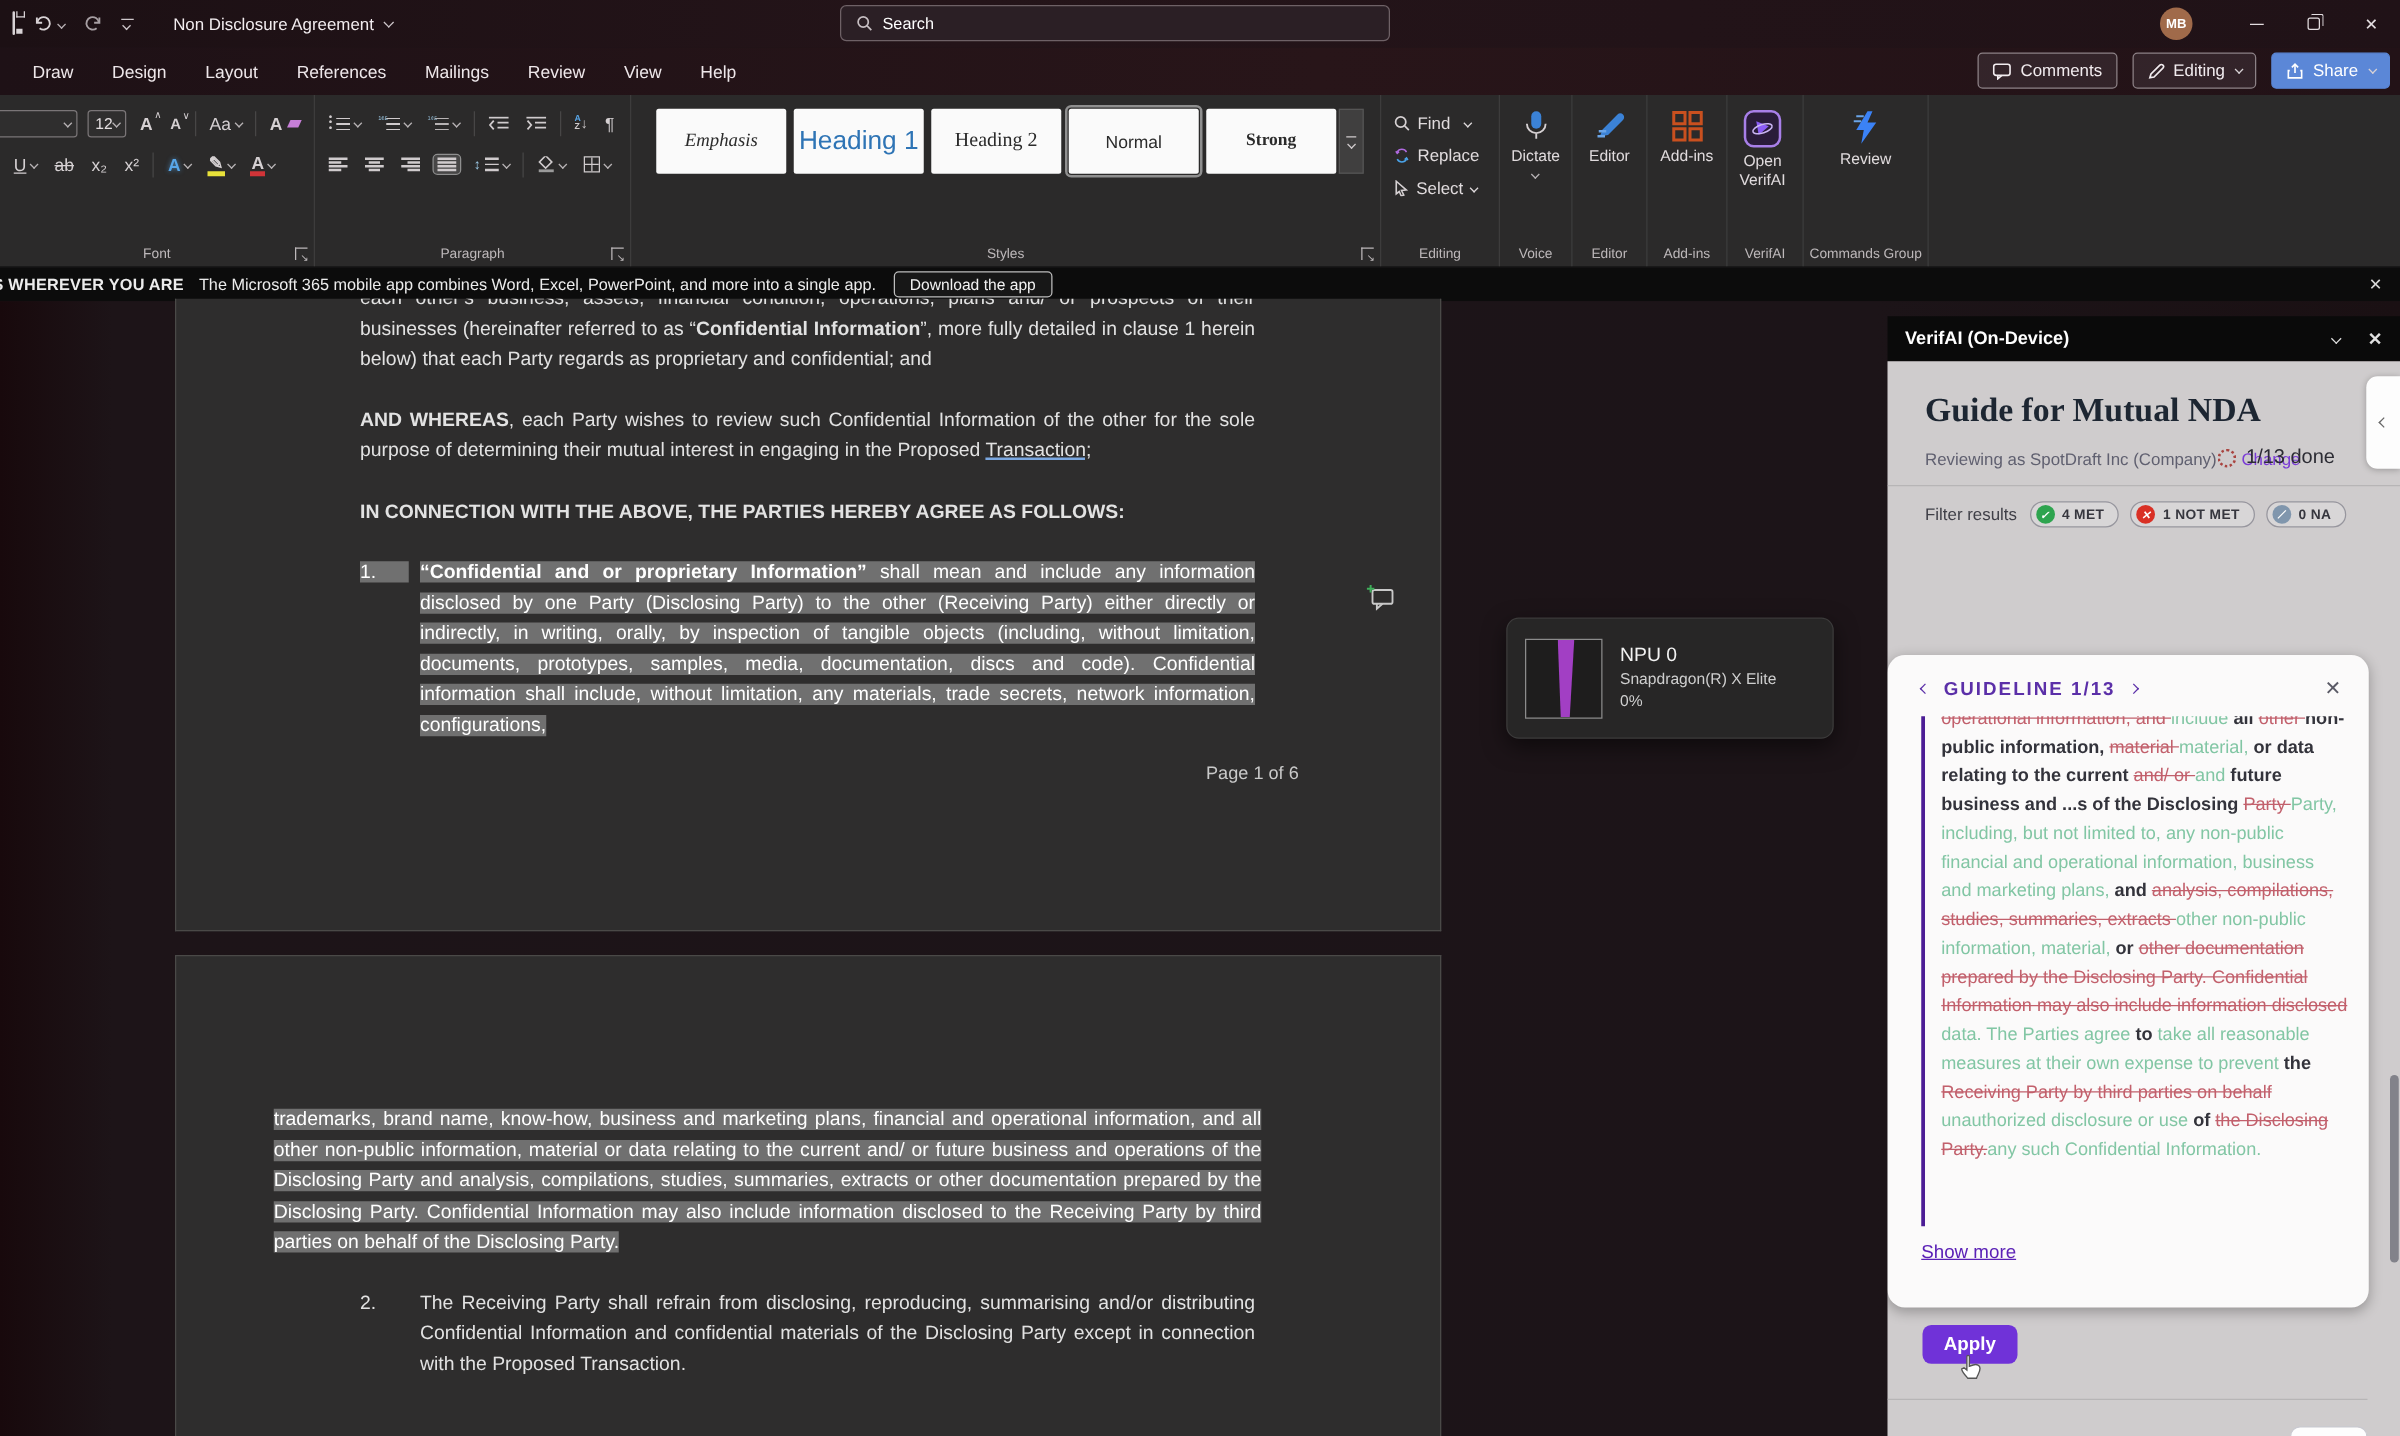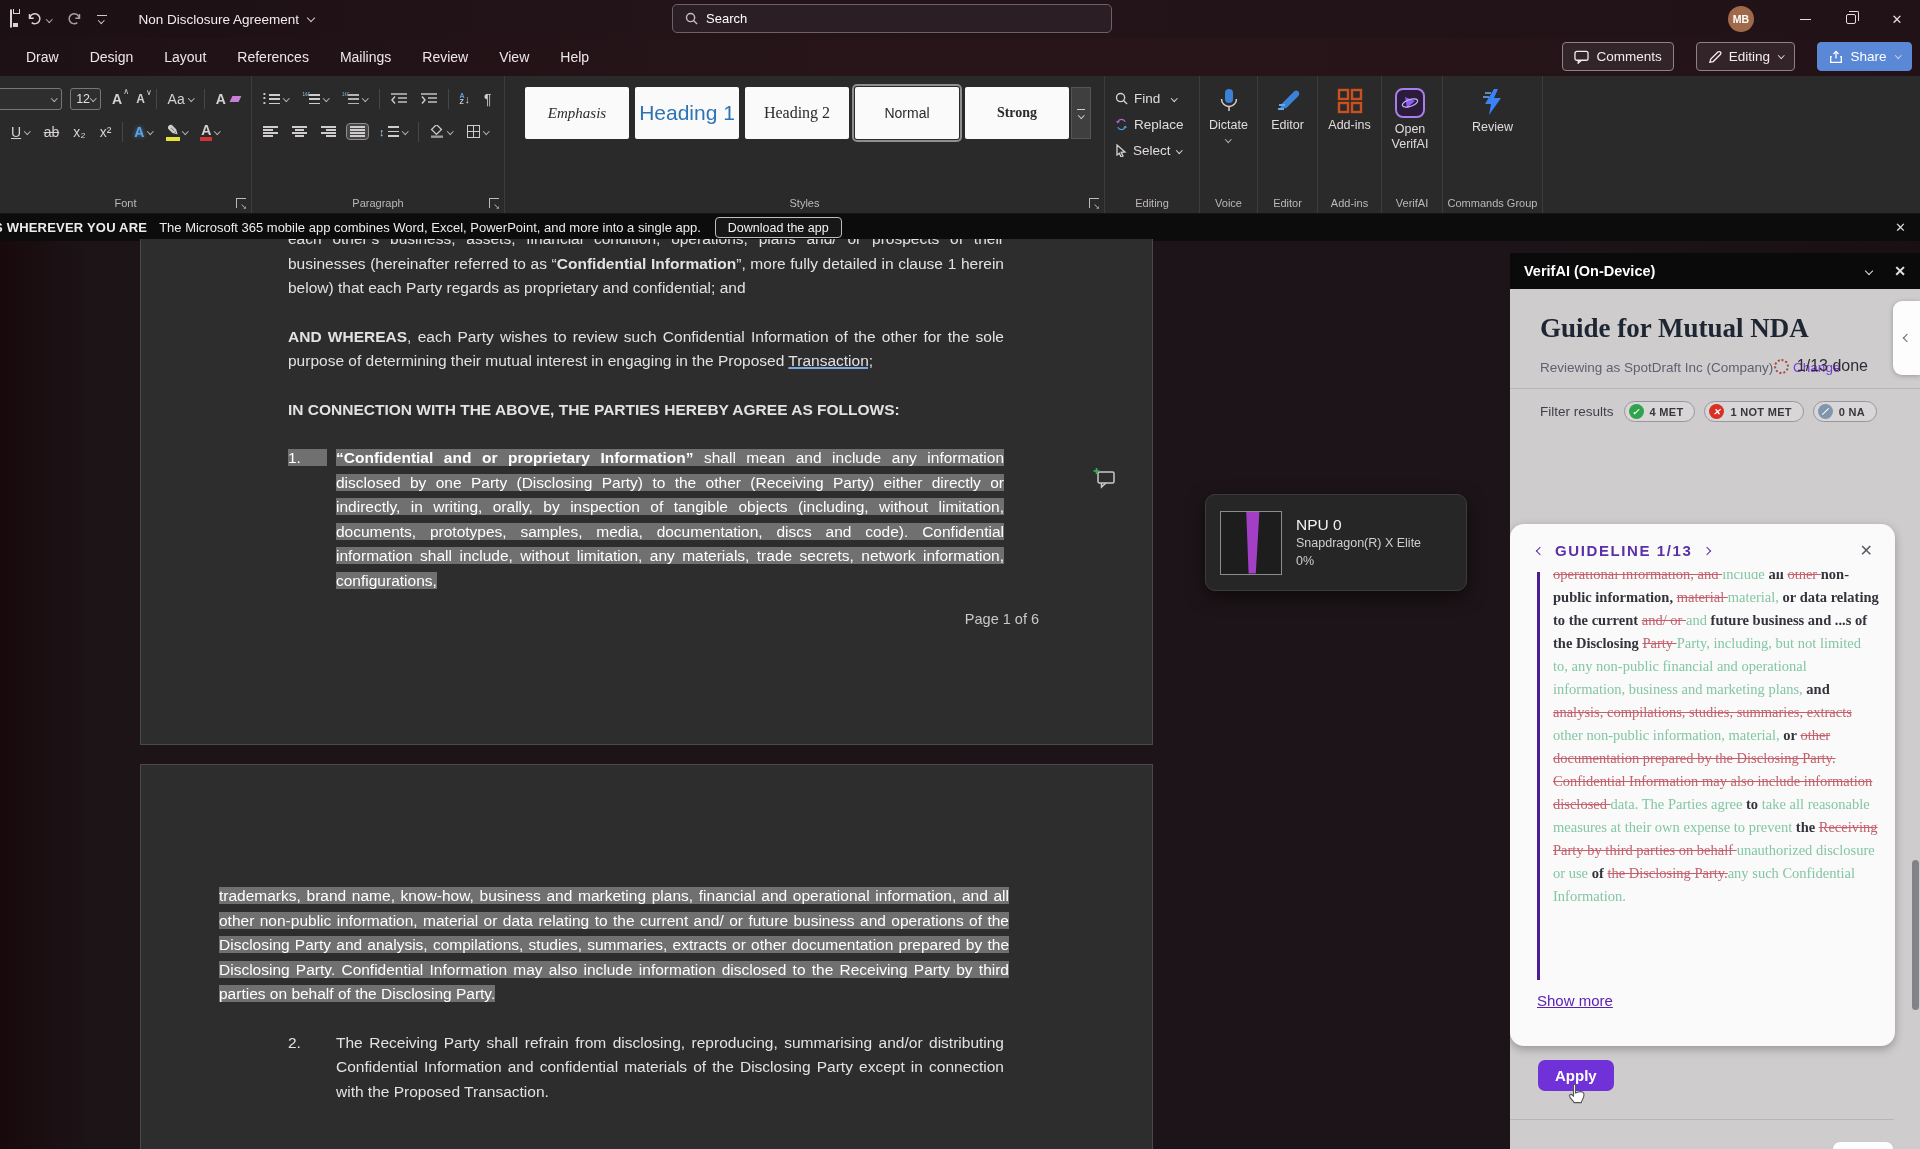--- a/index.html
+++ b/index.html
@@ -31,21 +31,21 @@
     display:flex;align-items:center;justify-content:center; margin-right:28px;}
   .winbtn{ width:46px; height:38px; display:flex; align-items:center; justify-content:center; color:#e3dde0; font-size:13px;}
   .icn-min{ width:11px; border-top:1.6px solid #e3dde0; }
   .icn-max{ width:10px; height:10px; border:1.4px solid #e3dde0; border-radius:2px; position:relative;}
   .icn-max::before{ content:""; position:absolute; left:2px; top:-4px; width:9px;height:9px; border-top:1.4px solid #e3dde0; border-right:1.4px solid #e3dde0; border-radius:0 2px 0 0;}
   
   .menubar{ position:absolute; left:0; top:38px; width:1920px; height:38px;
     background:linear-gradient(90deg,#1e1116,#281519 55%,#221217); display:flex; align-items:center;}
   .menubar ul{ list-style:none; display:flex; gap:31px; padding-left:26px; font-size:14px; color:#eee7ea;}
   .menubar li{ cursor:default; }
-  .mb-right{ position:absolute; right:8px; top:4px; display:flex; gap:22px; align-items:center;}
+  .mb-right{ position:absolute; right:8px; top:4px; display:flex; gap:12px; align-items:center;}
   .mbtn{ display:flex; align-items:center; gap:7px; height:29px; padding:0 11px; border:1px solid #8d8287;
     border-radius:4px; background:rgba(70,58,64,.45); font-size:13.5px; color:#f2ecef;}
   .mbtn svg{ flex:none; }
   .mbtn .chev{ color:#d8d2d5; margin-left:2px; margin-top:-2px;}
   .mbtn.share{ background:#5b87d7; border-color:#5b87d7; color:#fff; }
   
   .ribbon{ position:absolute; left:0; top:76px; width:1920px; height:138px; background:#2b2a2a; border-bottom:1px solid #151515;}
   .rb-groups{ display:flex; height:137px; }
   .grp{ position:relative; height:100%; border-right:1px solid #3d3c3c; padding-top:9px;}
   .grp-label{ position:absolute; bottom:4px; left:0; right:0; text-align:center; font-size:11px; color:#bdb8ba;}
@@ -145,21 +145,21 @@
   .pill.met .pill-ic{ background:#2ea44f;} .pill.notmet .pill-ic{ background:#d93025;}
   .pill.na .pill-ic{ background:#8096ad;}
   .pill.na .pill-ic::after{ content:""; position:absolute; width:9px; border-top:1.6px solid #fff; transform:rotate(-45deg);}
   .vf-card{ position:absolute; left:0; top:235px; width:385px; height:522px; background:#fbfafa; border-radius:14px;
     box-shadow:0 3px 10px rgba(0,0,0,.28);}
   .gl-nav{ display:flex; align-items:center; gap:12px; padding:17px 22px 6px 27px; color:#5b2fa8;
     font-size:15px; font-weight:bold; letter-spacing:1.6px;}
   .gl-nav .x{ margin-left:auto; color:#5a5a66; font-size:16px; font-weight:normal; letter-spacing:0;}
   .rl{ margin:6px 16px 0 27px; border-left:3px solid #4c1d95; padding-left:13px; height:408px; overflow:hidden;
     font-size:14.5px; line-height:23px; text-align:left;}
-  .rl-inner{ margin-top:-9px; display:block;font-family:Liberation Serif, serif;}
+  .rl-inner{ margin-top:-9px; display:block;}
   .rl .d{ color:#c2606c; text-decoration:line-through;}
   .rl .i{ color:#82c6a4;}
   .rl .n{ color:#33333b; font-weight:600;}
   .showmore{ display:inline-block; margin:12px 0 0 27px; color:#5b21b6; text-decoration:underline; font-size:15px;}
   .applybtn{ position:absolute; left:28px; top:771px; background:#7032d8; color:#fff; font-weight:bold; font-size:15px;
     border:none; border-radius:7px; padding:7px 17px;}
   .cursor-hand{ position:absolute; left:55px; top:794px; }
   .vf-div2{ position:absolute; left:0; right:26px; top:830px; border-top:1px solid #b7b5b6;}
   .vf-comment{ position:absolute; left:30px; right:26px; top:852px; display:flex; align-items:center;}
   .vf-comment b{ font-size:15.5px; color:#28282e;}

